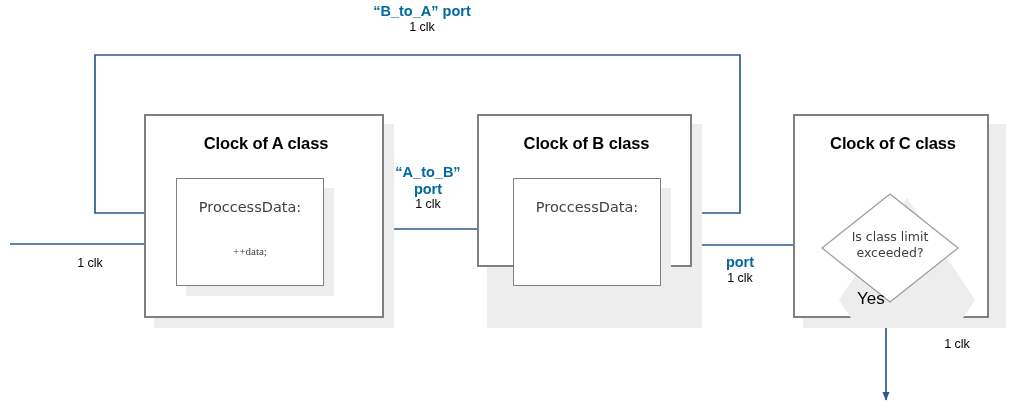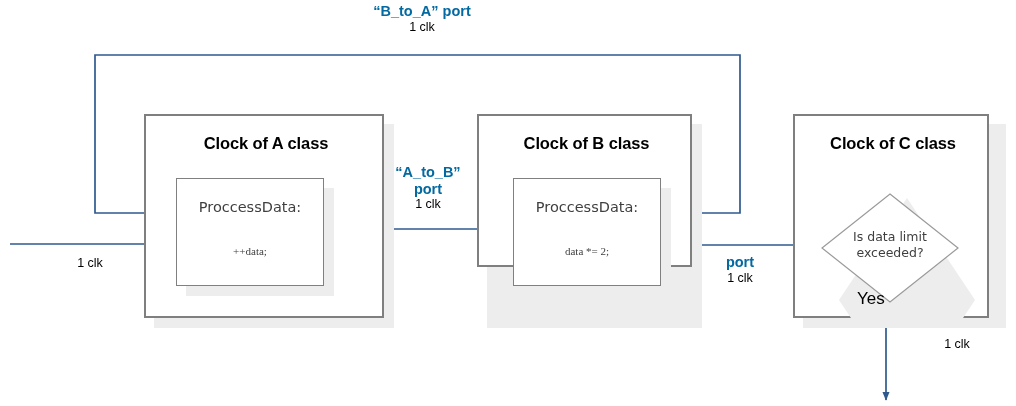--- a/index.html
+++ b/index.html
@@ -154,34 +154,33 @@
     </div>
   </div>
 
   <div class="class-shadow" style="left:487px; top:124px; width:215px; height:204px;"></div>
   <div class="class-box" style="left:477px; top:114px; width:215px; height:153px;">
     <div class="class-title" style="top:18px;">Clock of B class</div>
 
     <div class="proc-shadow" style="left:44px; top:72px; width:148px; height:108px;"></div>
     <div class="proc-box" style="left:34px; top:62px; width:148px; height:108px;">
       <div class="proc-line" style="top:20px;">ProccessData:</div>
-      <div class="proc-line mono" style="top:66px;">data *= 2;</div>
     </div>
   </div>
 
   <div class="class-shadow" style="left:803px; top:124px; width:203px; height:204px;"></div>
   <div class="class-box" style="left:793px; top:114px; width:196px; height:204px;">
     <div class="class-title" style="top:18px;">Clock of C class</div>
 
     <svg class="layer" style="width:203px; height:204px;" viewBox="0 0 203 204">
       <polygon points="102,88 170,190 102,292 34,190" fill="#ededed" stroke="none" transform="translate(10,-6)"></polygon>
       <polygon points="95,78 163,132 95,186 27,132" fill="#ffffff" stroke="#9a9a9a" stroke-width="1.2"></polygon>
     </svg>
     <div class="diamond-text" style="left:30px; top:113px; width:130px;">
-      <span>Is data limit</span><br>
+      <span>Is class limit</span><br>
       <span>exceeded?</span>
     </div>
     <div class="yes-label" style="left:62px; top:173px;">Yes</div>
   </div>
 
   <div class="port-label" style="left:292px; top:3px; width:260px;">
     <span class="port-name">“B_to_A” port</span>
     <span class="port-clk">1 clk</span>
   </div>
 

